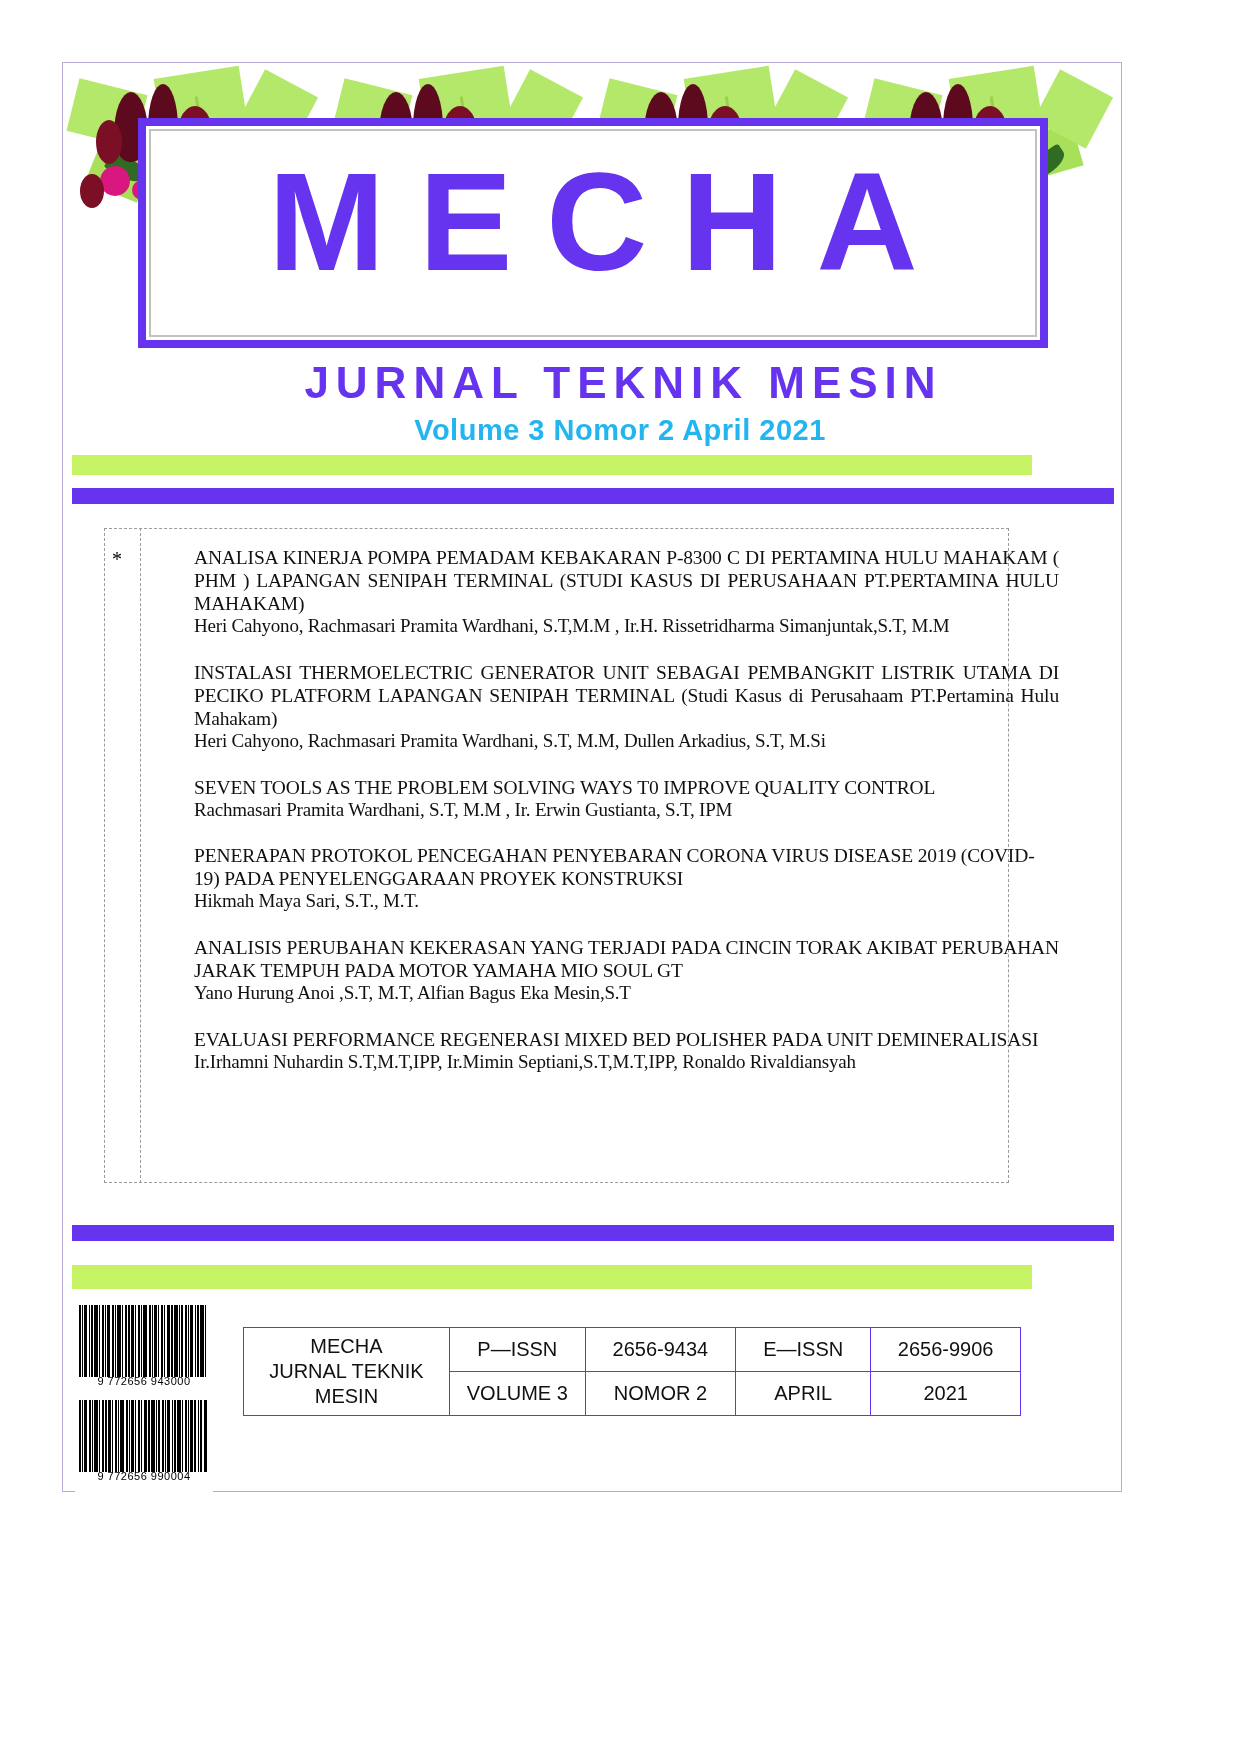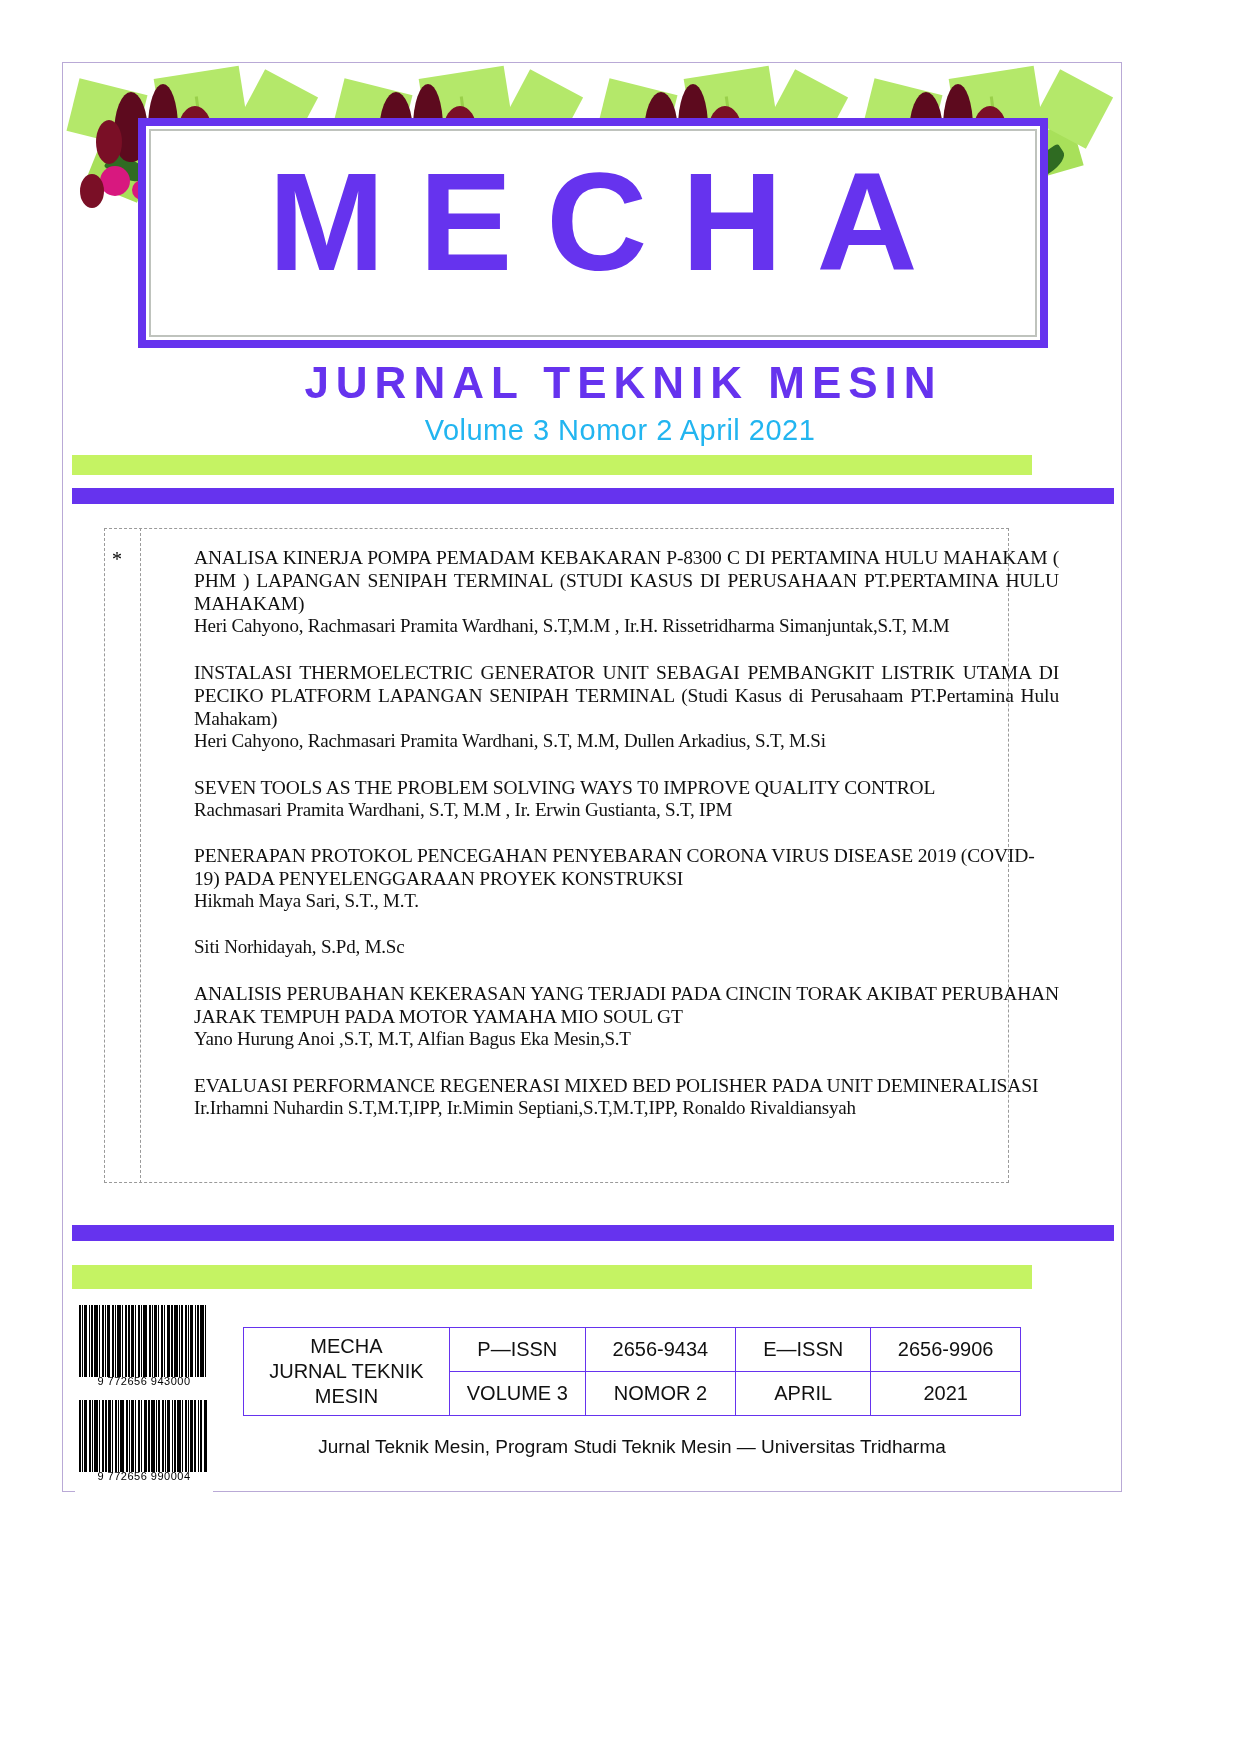--- a/index.html
+++ b/index.html
@@ -25,21 +25,21 @@
      background:#ffffff;border:8px solid #6633ee;box-sizing:border-box;
      box-shadow:inset 0 0 0 3px #ffffff, inset 0 0 0 5px #bfc3bd;}
   .mecha{position:absolute;left:0;right:0;top:26px;text-align:center;
      font-family:"Liberation Sans",sans-serif;font-weight:bold;font-size:140px;
      letter-spacing:34px;color:#6633ee;line-height:1;text-indent:34px;}
 
   .subtitle{position:absolute;left:0;right:0;top:358px;text-align:center;
      font-family:"Liberation Sans",sans-serif;font-weight:bold;font-size:44px;
      letter-spacing:7px;color:#6633ee;text-indent:7px;}
   .volume{position:absolute;left:0;right:0;top:414px;text-align:center;
-     font-family:"Liberation Sans",sans-serif;font-weight:normal;font-size:29px;
+     font-family:"Liberation Sans",sans-serif;font-weight:bold;font-size:29px;
      color:#22b5f0;letter-spacing:0.5px;}
 
   
   .bar-green-top{position:absolute;left:72px;top:455px;width:960px;height:20px;background:#c5f363;}
   .bar-purple-top{position:absolute;left:72px;top:488px;width:1042px;height:16px;background:#6633ee;}
   .bar-purple-bot{position:absolute;left:72px;top:1225px;width:1042px;height:16px;background:#6633ee;}
   .bar-green-bot{position:absolute;left:72px;top:1265px;width:960px;height:24px;background:#c5f363;}
 
   
   .toc-box{position:absolute;left:104px;top:528px;width:905px;height:655px;
@@ -187,21 +187,20 @@
     </div>
     <div class="entry">
       <div class="etitle">SEVEN TOOLS AS THE PROBLEM SOLVING WAYS T0 IMPROVE QUALITY CONTROL</div>
       <div class="eauth">Rachmasari Pramita Wardhani, S.T, M.M , Ir. Erwin Gustianta, S.T, IPM</div>
     </div>
     <div class="entry">
       <div class="etitle">PENERAPAN PROTOKOL PENCEGAHAN PENYEBARAN CORONA VIRUS DISEASE 2019 (COVID-19) PADA PENYELENGGARAAN PROYEK KONSTRUKSI</div>
       <div class="eauth">Hikmah Maya Sari, S.T., M.T.</div>
     </div>
     <div class="entry">
-      <div class="eauth">Siti Norhidayah, S.Pd, M.Sc</div>
     </div>
     <div class="entry">
       <div class="etitle just">ANALISIS PERUBAHAN KEKERASAN YANG TERJADI PADA CINCIN TORAK AKIBAT PERUBAHAN JARAK TEMPUH PADA MOTOR YAMAHA MIO SOUL GT</div>
       <div class="eauth">Yano Hurung Anoi ,S.T, M.T, Alfian Bagus Eka Mesin,S.T</div>
     </div>
     <div class="entry">
       <div class="etitle just">EVALUASI PERFORMANCE REGENERASI MIXED BED POLISHER PADA UNIT DEMINERALISASI</div>
       <div class="eauth">Ir.Irhamni Nuhardin S.T,M.T,IPP,  Ir.Mimin Septiani,S.T,M.T,IPP, Ronaldo Rivaldiansyah</div>
     </div>
   </div>
@@ -314,16 +313,15 @@
     <tr>
       <td class="lbl">VOLUME 3</td>
       <td class="val">NOMOR 2</td>
       <td class="lbl2">APRIL</td>
       <td class="val2">2021</td>
     </tr>
   </tbody>
     </table>
 
   <div class="pub">
-    <div>Jurnal Teknik Mesin, Program Studi Teknik Mesin — Universitas Tridharma</div>
   </div>
 
 </div>
 
 </body></html>

